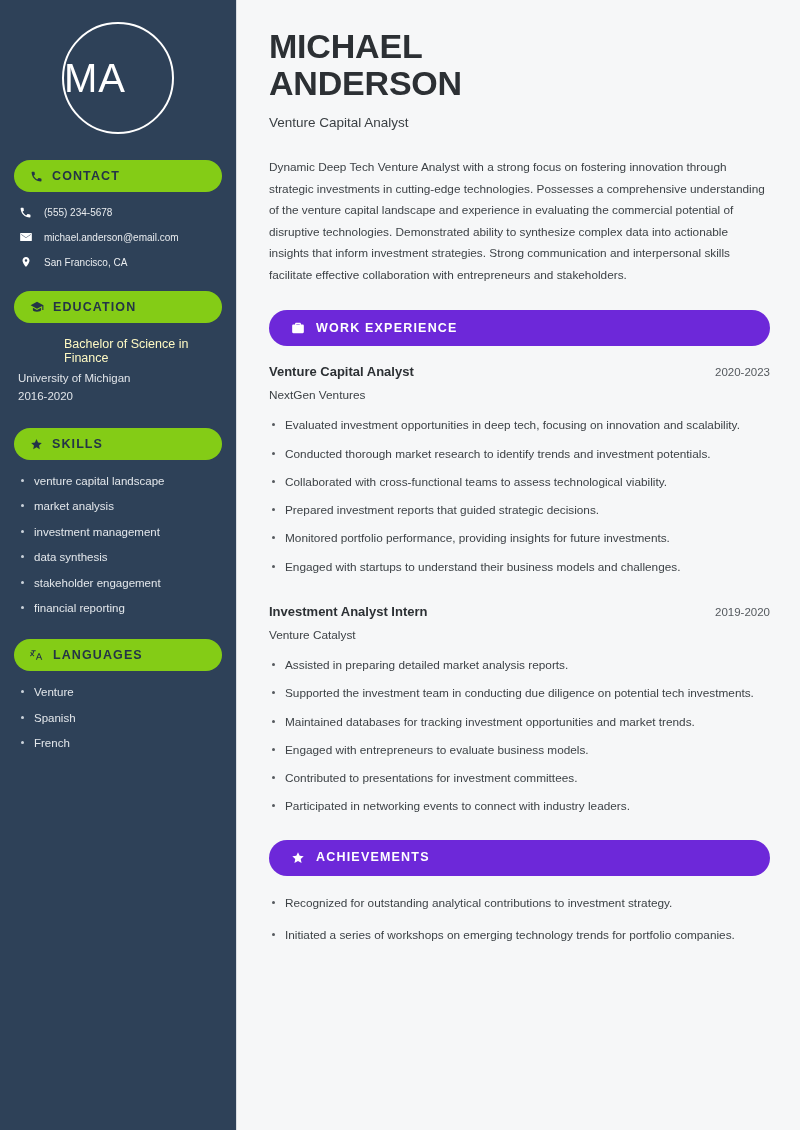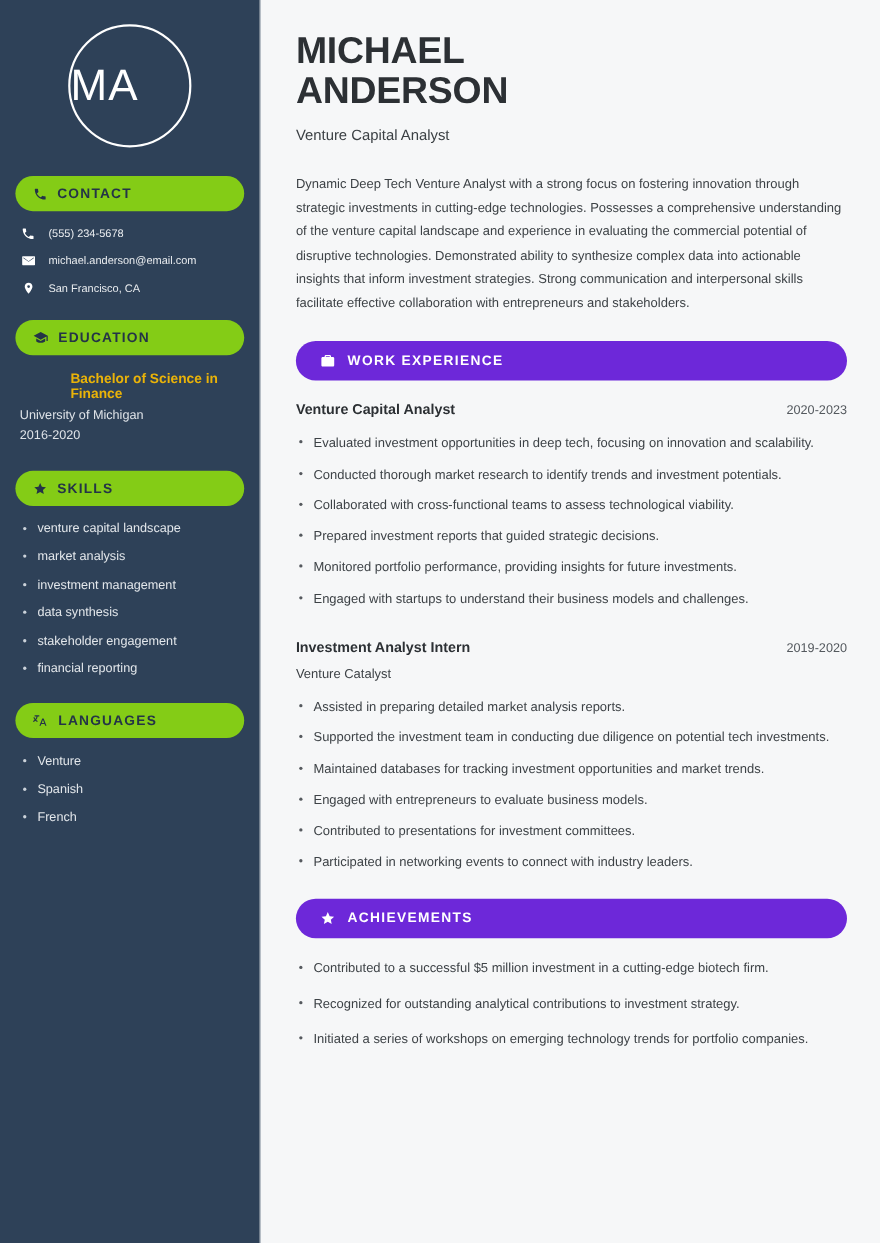--- a/index.html
+++ b/index.html
@@ -95,22 +95,22 @@
     flex: 0 0 15px;
   }
   .contact-item .icon svg { display: block; }
 
   .edu-block {
     padding: 0 4px;
     margin-bottom: 26px;
   }
   .edu-degree {
     font-size: 12.5px;
-    font-weight: bold;
-    color: #eab308;
+    font-weight: normal;
+    color: #fef9c3;
     margin-bottom: 7px;
     padding-left: 46px;
   }
   .edu-school, .edu-years {
     font-size: 11.5px;
     color: #dfe3e8;
     margin-bottom: 6px;
   }
 
   .side-list {
@@ -345,20 +345,21 @@
           </svg>
       </span>
       <span class="sec-label">WORK EXPERIENCE</span>
     </div>
 
     <div class="entry">
       <div class="entry-head">
         <span class="entry-role">Venture Capital Analyst</span>
         <span class="entry-date">2020-2023</span>
       </div>
+      <div class="entry-org">NextGen Ventures</div>
       <ul class="main-list">
         <li>Evaluated investment opportunities in deep tech, focusing on innovation and scalability.</li>
         <li>Conducted thorough market research to identify trends and investment potentials.</li>
         <li>Collaborated with cross-functional teams to assess technological viability.</li>
         <li>Prepared investment reports that guided strategic decisions.</li>
         <li>Monitored portfolio performance, providing insights for future investments.</li>
         <li>Engaged with startups to understand their business models and challenges.</li>
       </ul>
     </div>
 
@@ -382,19 +383,18 @@
 
     <div class="sec-bar">
       <span class="icon">
         <svg width="14" height="14" viewBox="0 0 24 24" fill="#ffffff">
             <path d="m12 2 2.9 6.3 6.9.8-5.1 4.7 1.4 6.8L12 17.2 5.9 20.6l1.4-6.8L2.2 9.1l6.9-.8L12 2z"></path>
           </svg>
       </span>
       <span class="sec-label">ACHIEVEMENTS</span>
     </div>
     <ul class="main-list" style="margin-top:0">
-      <li style="margin-bottom:14px">Contributed to a successful $5 million investment in a cutting-edge biotech firm.</li>
       <li style="margin-bottom:14px">Recognized for outstanding analytical contributions to investment strategy.</li>
       <li style="margin-bottom:14px">Initiated a series of workshops on emerging technology trends for portfolio companies.</li>
     </ul>
 
   </main>
 </div>
 
 </body></html>

